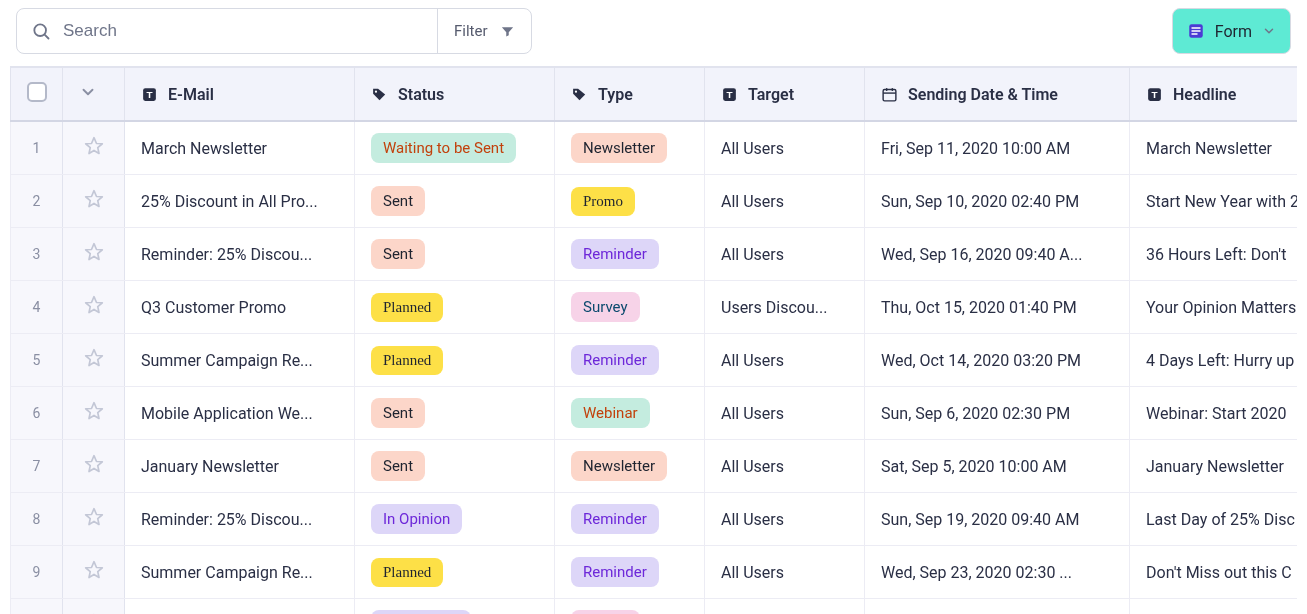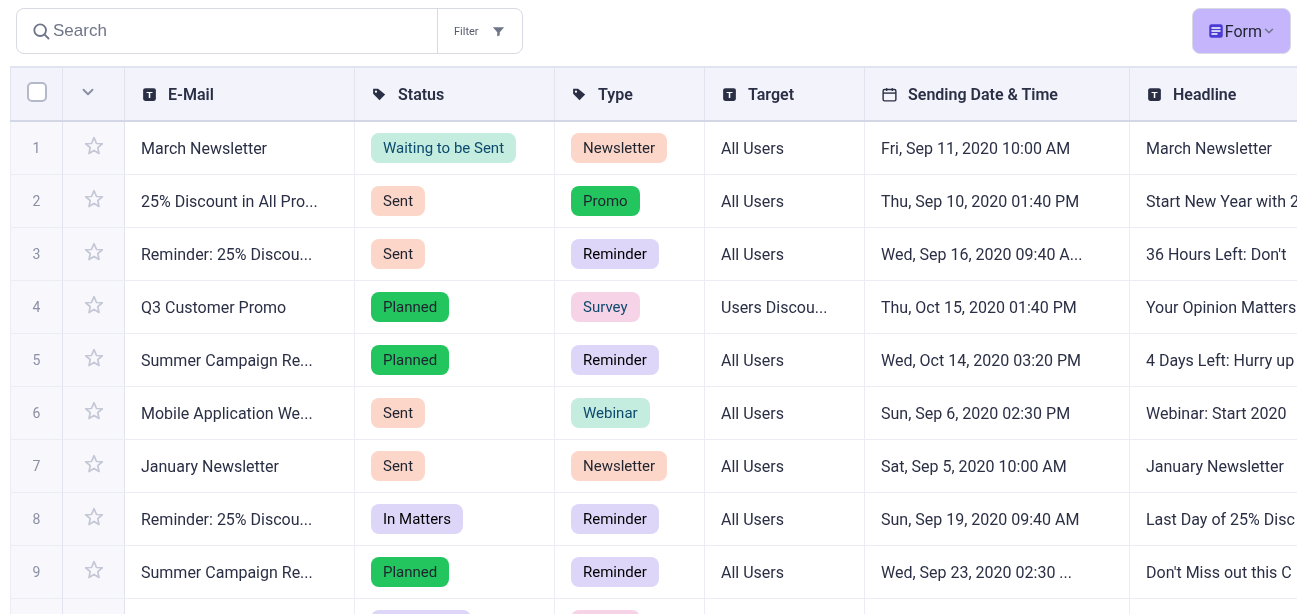--- a/index.html
+++ b/index.html
@@ -14,35 +14,35 @@
   .page { padding: 8px 10px 0 10px; }
 
   
   .toolbar { display: flex; align-items: center; justify-content: space-between; margin-bottom: 12px; padding: 0 6px;}
   .tb-left { display: flex; align-items: center; }
   .search-group {
     display: flex; align-items: stretch;
     border: 1px solid #d7dae3; border-radius: 8px;
     height: 46px; overflow: hidden; background:#fff;
   }
-  .search-box { display:flex; align-items:center; padding:0 14px; width:420px; }
+  .search-box { display:flex; align-items:center; gap:10px; padding:0 14px; width:420px; }
   .search-box input {
     border: none; outline: none; font-size: 17px; width:100%;
     color:#1f2430; background:transparent;
   }
   .search-box input::placeholder{ color:#6f7589; }
   .filter-btn {
     display:flex; align-items:center; gap:12px; padding:0 16px;
-    border-left:1px solid #d7dae3; color:#565b6e; font-size:11px;
+    border-left:1px solid #d7dae3; color:#565b6e; font-size:15px;
     cursor:pointer; user-select:none;
   }
   .form-btn {
-    display:flex; align-items:center; 
+    display:flex; align-items:center; gap:10px;
     border:1px solid #d7dae3; border-radius:8px;
-    height:46px; padding:0 14px; background:#c4b5fd;
+    height:46px; padding:0 14px; background:#5eead4;
     font-size:16px; color:#1f2430; cursor:pointer;
   }
 
   
   .grid { width:100%; overflow:hidden; }
   table { border-collapse: collapse; width: 100%; table-layout: fixed; }
   col.c-num   { width: 52px; }
   col.c-star  { width: 62px; }
   col.c-email { width: 230px; }
   col.c-status{ width: 200px; }
@@ -78,24 +78,24 @@
     border-right:1px solid #e1e3ee;
   }
   tbody td.star-col {
     background:#f7f7fc; text-align:center; border-right:1px solid #e1e3ee;
   }
 
   
   .tag {
     display:inline-block; padding:6px 12px; border-radius:8px; font-size:15px;
   }
-  .tag-teal   { background:#c4ecdf; color:#0c4a6e; }
+  .tag-teal   { background:#c4ecdf; color:#c2410c; }
   .tag-peach  { background:#fcd6c9; color:#1f2430; }
-  .tag-orange { background:#22c55e; color:#1f2430; }
-  .tag-lav    { background:#ddd6f8; color:#000000; }
+  .tag-orange { background:#fde047; color:#1f2430;font-family:Liberation Serif, serif; }
+  .tag-lav    { background:#ddd6f8; color:#6d28d9; }
   .tag-pink   { background:#f7d3e8; color:#0c4a6e; }
 
   
   .ic { display:inline-flex; }
   .ic svg { display:block; }
   .checkbox {
     width:20px; height:20px; border:2px solid #b4b9c9; border-radius:5px;
     display:inline-block; background:#fff; cursor:pointer;
   }
   .chev { cursor:pointer; }
@@ -260,21 +260,21 @@
             <td class="num-col">2</td>
             <td class="star-col"><span class="ic star">
                 <svg width="20" height="20" viewBox="0 0 24 24" fill="none" stroke="#c3c7d6" stroke-width="2" stroke-linejoin="round">
                   <polygon points="12 2 15 9 22 9.3 16.5 14 18 21 12 17.3 6 21 7.5 14 2 9.3 9 9 12 2"></polygon>
                 </svg>
               </span></td>
             <td>25% Discount in All Pro...</td>
             <td><span class="tag tag-peach">Sent</span></td>
             <td><span class="tag tag-orange">Promo</span></td>
             <td>All Users</td>
-            <td>Thu, Sep 10, 2020 01:40 PM</td>
+            <td>Sun, Sep 10, 2020 02:40 PM</td>
             <td>Start New Year with 2</td>
           </tr>
           <tr>
             <td class="num-col">3</td>
             <td class="star-col"><span class="ic star">
                 <svg width="20" height="20" viewBox="0 0 24 24" fill="none" stroke="#c3c7d6" stroke-width="2" stroke-linejoin="round">
                   <polygon points="12 2 15 9 22 9.3 16.5 14 18 21 12 17.3 6 21 7.5 14 2 9.3 9 9 12 2"></polygon>
                 </svg>
               </span></td>
             <td>Reminder: 25% Discou...</td>
@@ -341,21 +341,21 @@
             <td>January Newsletter</td>
           </tr>
           <tr>
             <td class="num-col">8</td>
             <td class="star-col"><span class="ic star">
                 <svg width="20" height="20" viewBox="0 0 24 24" fill="none" stroke="#c3c7d6" stroke-width="2" stroke-linejoin="round">
                   <polygon points="12 2 15 9 22 9.3 16.5 14 18 21 12 17.3 6 21 7.5 14 2 9.3 9 9 12 2"></polygon>
                 </svg>
               </span></td>
             <td>Reminder: 25% Discou...</td>
-            <td><span class="tag tag-lav">In Matters</span></td>
+            <td><span class="tag tag-lav">In Opinion</span></td>
             <td><span class="tag tag-lav">Reminder</span></td>
             <td>All Users</td>
             <td>Sun, Sep 19, 2020 09:40 AM</td>
             <td>Last Day of 25% Disc</td>
           </tr>
           <tr>
             <td class="num-col">9</td>
             <td class="star-col"><span class="ic star">
                 <svg width="20" height="20" viewBox="0 0 24 24" fill="none" stroke="#c3c7d6" stroke-width="2" stroke-linejoin="round">
                   <polygon points="12 2 15 9 22 9.3 16.5 14 18 21 12 17.3 6 21 7.5 14 2 9.3 9 9 12 2"></polygon>

